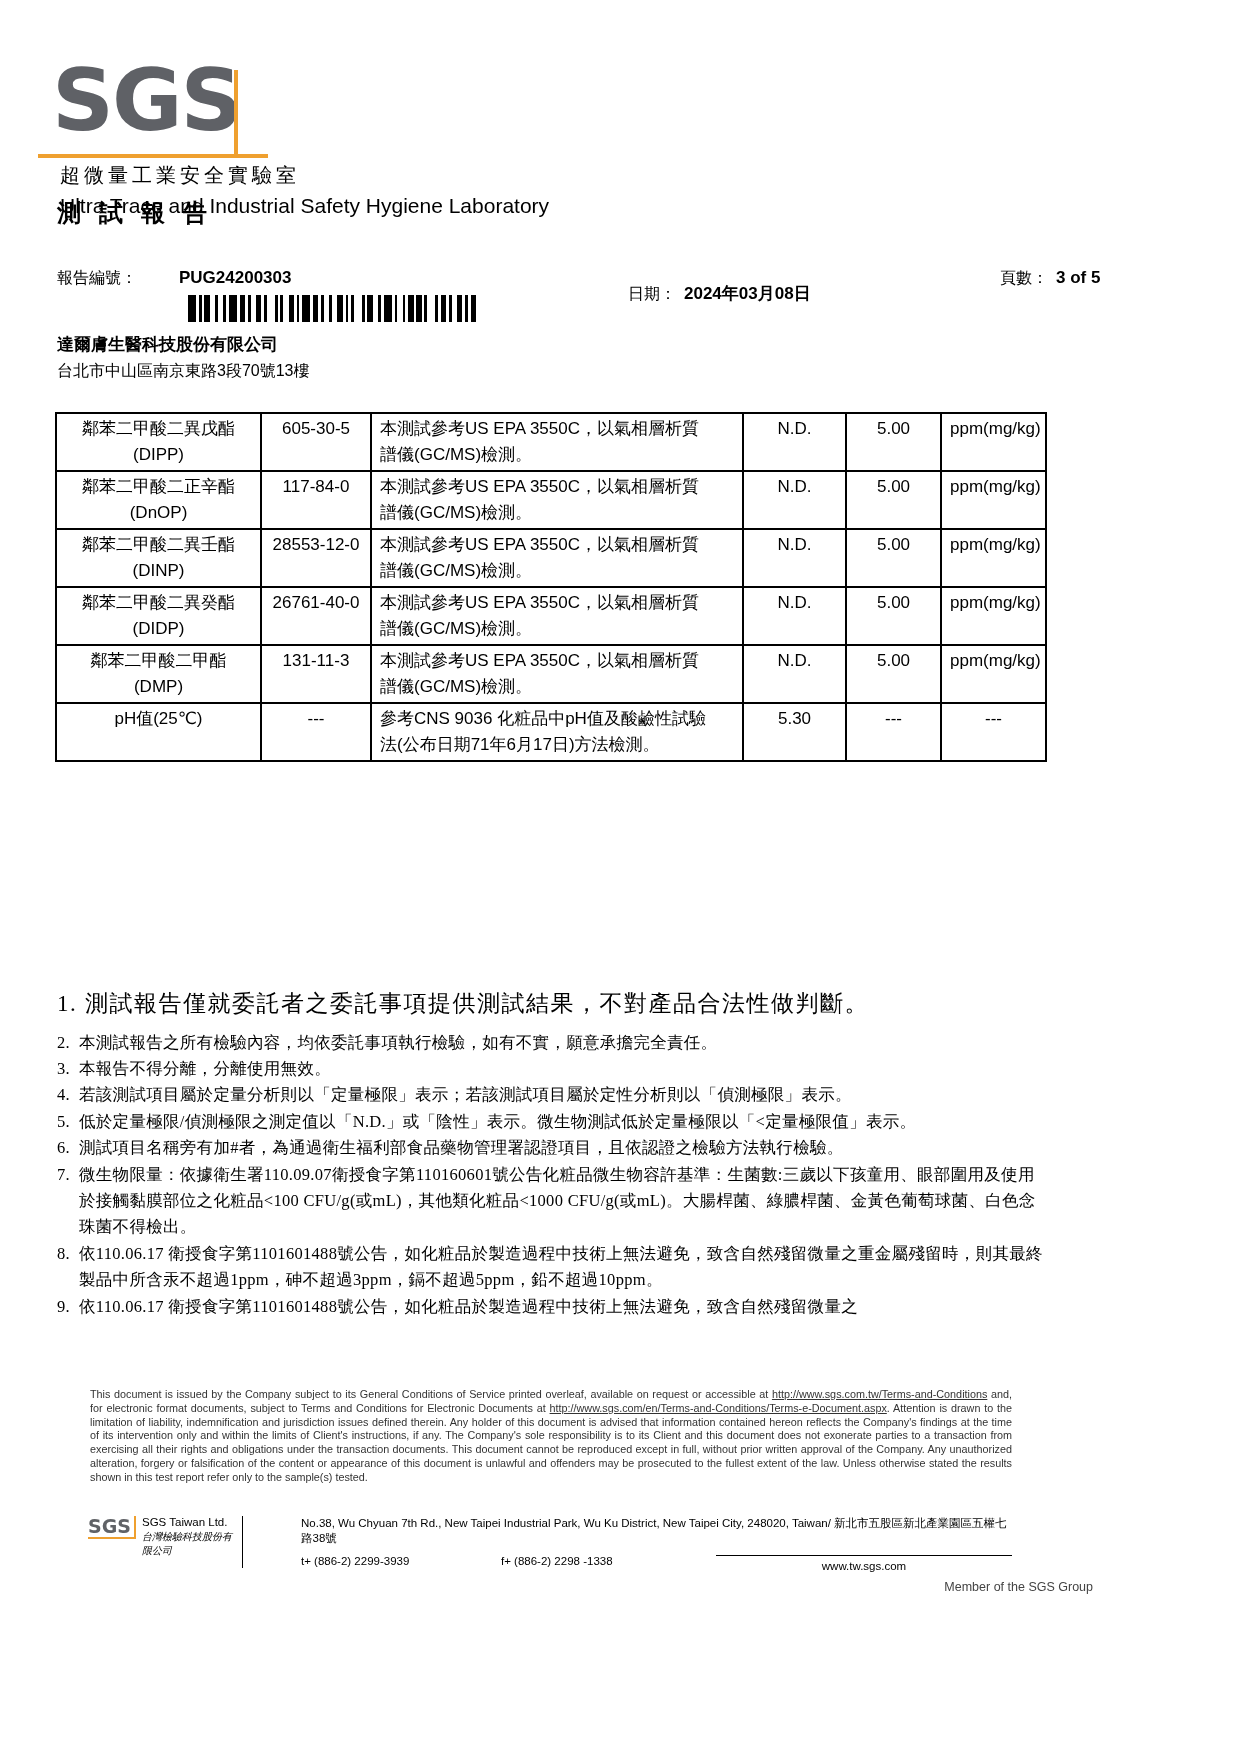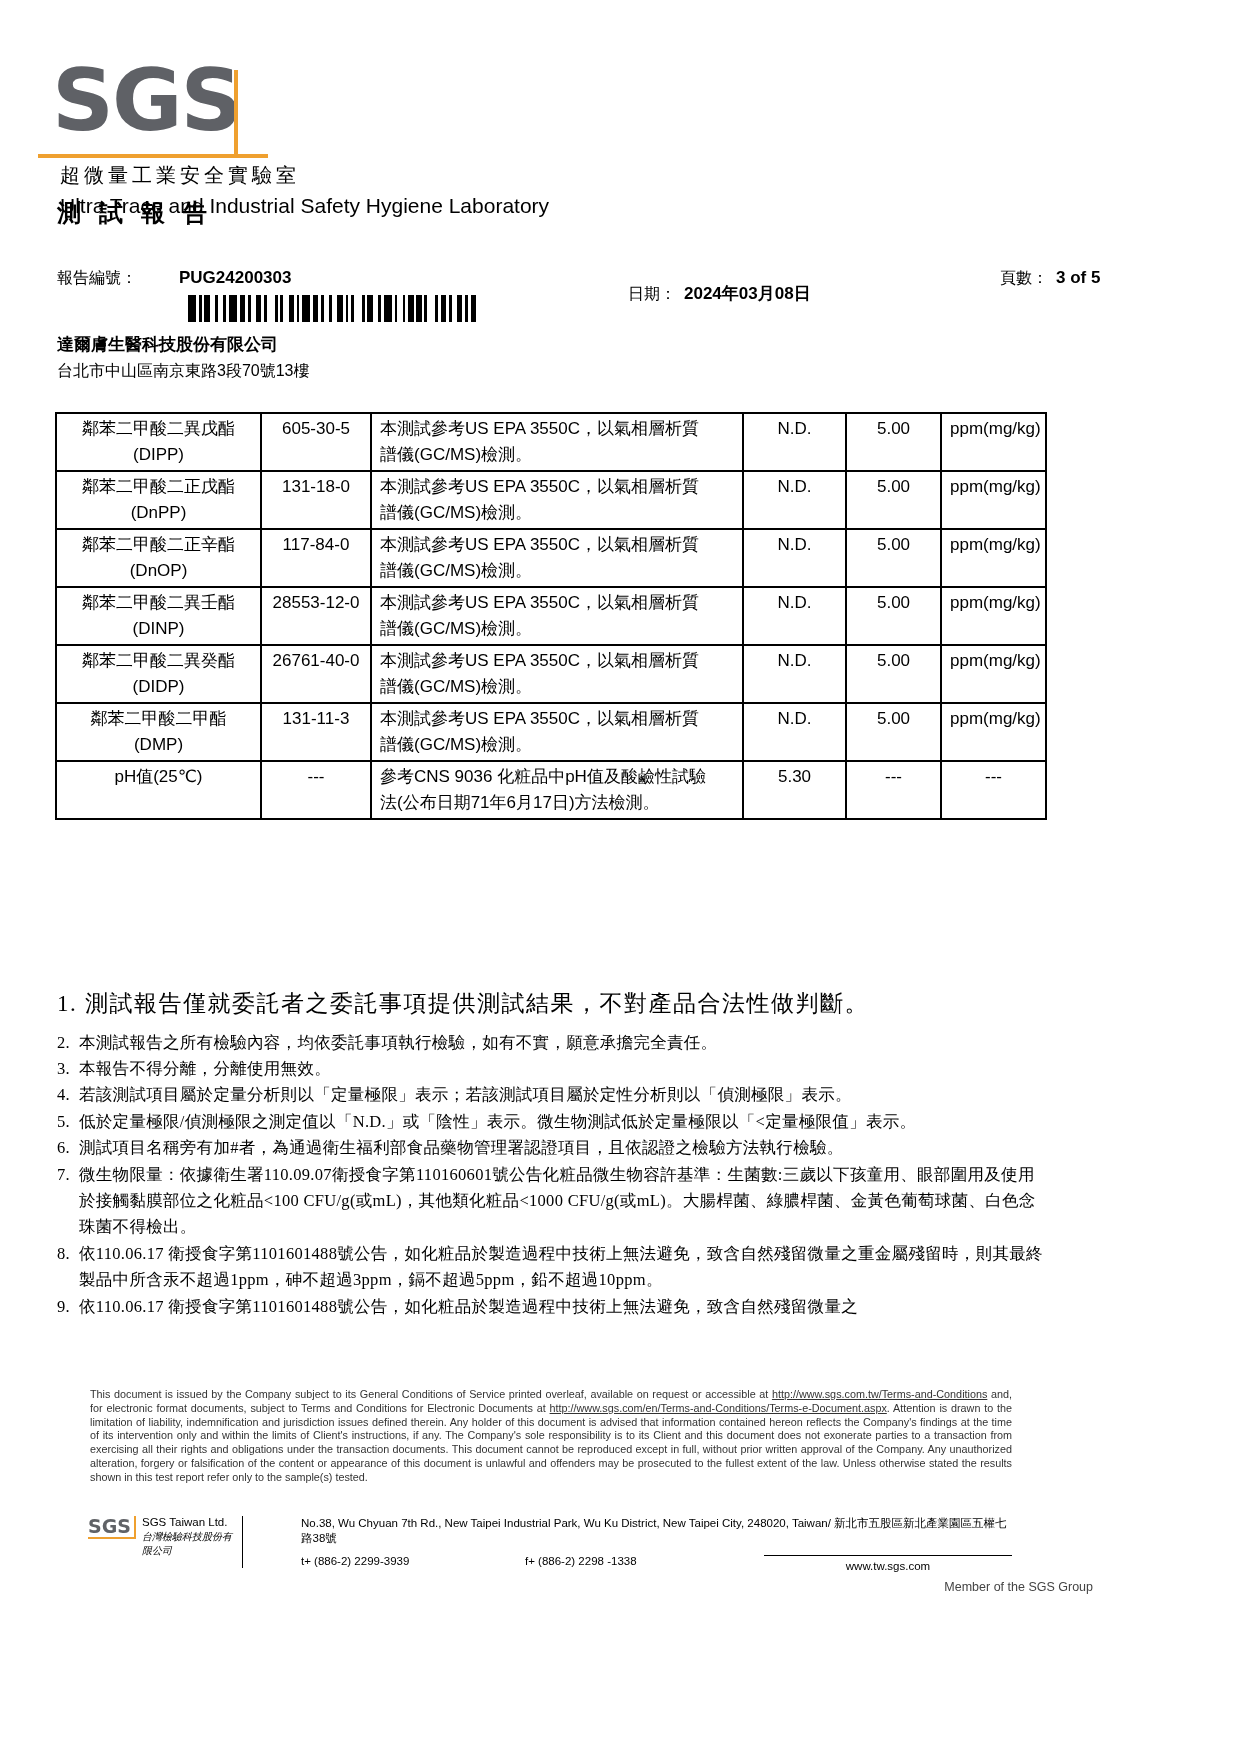--- a/index.html
+++ b/index.html
@@ -66,21 +66,21 @@
   .fb-left{display:flex;align-items:flex-start;width:150px;}
   .mini-logo{font-weight:800;color:#606266;font-size:19px;line-height:20px;
              border-right:2px solid #efa02f;border-bottom:2px solid #efa02f;
              padding:0 3px 1px 0;margin-right:6px;
              font-family:"DejaVu Sans","Liberation Sans",sans-serif;}
   .fb-company{font-size:11.5px;}
   .fb-company-zh{font-size:10px;font-style:italic;margin-top:2px;}
   .fb-divider{border-left:1.5px solid #000;height:52px;margin:0 14px 0 4px;}
   .fb-right{flex:1;margin-left:44px;}
   .fb-address{font-size:11.5px;margin-bottom:9px;}
-  .fb-contact{display:flex;align-items:flex-start;font-size:11.5px;gap:24px;}
+  .fb-contact{display:flex;align-items:flex-start;font-size:11.5px;}
   .fb-tel{width:200px;}
   .fb-fax{width:215px;}
   .fb-webwrap{flex:1;border-top:1.3px solid #000;text-align:center;padding-top:4px;}
   .member{position:absolute;right:148px;top:1580px;font-size:12.5px;color:#444;}
 </style>
 </head>
 <body>
 
 <div class="page">
 
@@ -191,30 +191,20 @@
         <col style="width:372px">
       <col style="width:103px">
         <col style="width:95px">
         <col style="width:105px">
     </colgroup>
     <tbody id="results-body">
         <tr>
           <td class="col-name">鄰苯二甲酸二異戊酯
 (DIPP)</td>
           <td class="col-cas">605-30-5</td>
-          <td class="col-method">本測試參考US EPA 3550C，以氣相層析質
-譜儀(GC/MS)檢測。</td>
-          <td class="col-result">N.D.</td>
-          <td class="col-limit">5.00</td>
-          <td class="col-unit">ppm(mg/kg)</td>
-        </tr>
-        <tr>
-          <td class="col-name">鄰苯二甲酸二正戊酯
-(DnPP)</td>
-          <td class="col-cas">131-18-0</td>
           <td class="col-method">本測試參考US EPA 3550C，以氣相層析質
 譜儀(GC/MS)檢測。</td>
           <td class="col-result">N.D.</td>
           <td class="col-limit">5.00</td>
           <td class="col-unit">ppm(mg/kg)</td>
         </tr>
         <tr>
           <td class="col-name">鄰苯二甲酸二正辛酯
 (DnOP)</td>
           <td class="col-cas">117-84-0</td>

